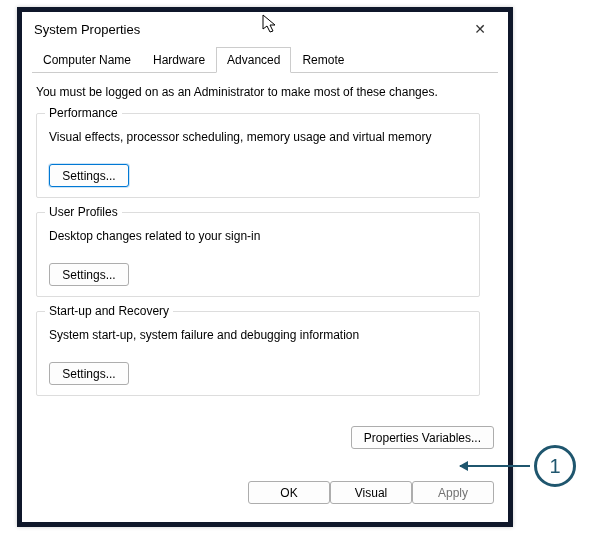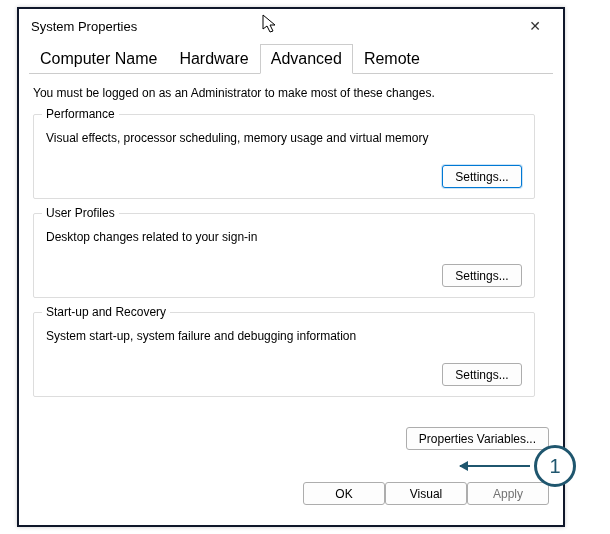--- a/index.html
+++ b/index.html
@@ -9,23 +9,23 @@
       color: #000;
       background: #fff;
       width: 610px;
       height: 534px;
       position: relative;
     }
     .dialog {
       position: absolute;
       left: 17px;
       top: 7px;
-      width: 548px;
+      width: 496px;
       height: 520px;
-      border: 2px solid #0f172a;
+      border: 5px solid #0f172a;
       background: #fff;
       box-shadow: 0 0 4px rgba(0,0,0,0.2);
     }
     .titlebar {
       display: flex;
       align-items: center;
       justify-content: space-between;
       height: 34px;
       padding: 0 8px 0 12px;
     }
@@ -43,21 +43,21 @@
       cursor: pointer;
     }
     .tabs {
       display: flex;
       margin: 0 10px;
       border-bottom: 1px solid #ccc;
       position: relative;
     }
     .tab {
       padding: 5px 10px;
-      font-size: 16px;
+      font-size: 12px;
       cursor: pointer;
       color: #000;
       border: 1px solid transparent;
       border-bottom: none;
       position: relative;
       top: 1px;
     }
     .tab.active {
       border: 1px solid #ccc;
       border-bottom: 1px solid #fff;
@@ -84,21 +84,20 @@
       background: #fff;
       padding: 0 4px;
       font-size: 12px;
     }
     .groupbox .desc {
       font-size: 12px;
       margin-bottom: 20px;
     }
     .groupbox .btn-row {
       display: flex;
-      justify-content: flex-end;
     }
     .win-btn {
       min-width: 80px;
       height: 23px;
       padding: 0 12px;
       font-size: 12px;
       background: #fdfdfd;
       border: 1px solid #adadad;
       border-radius: 3px;
       cursor: pointer;

